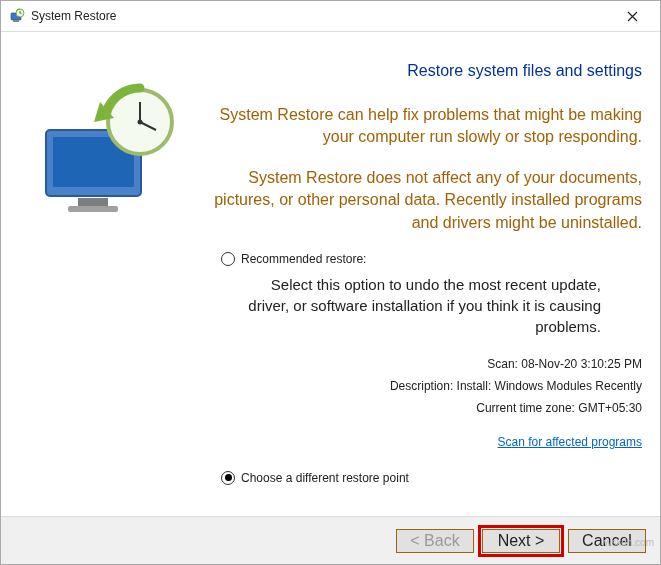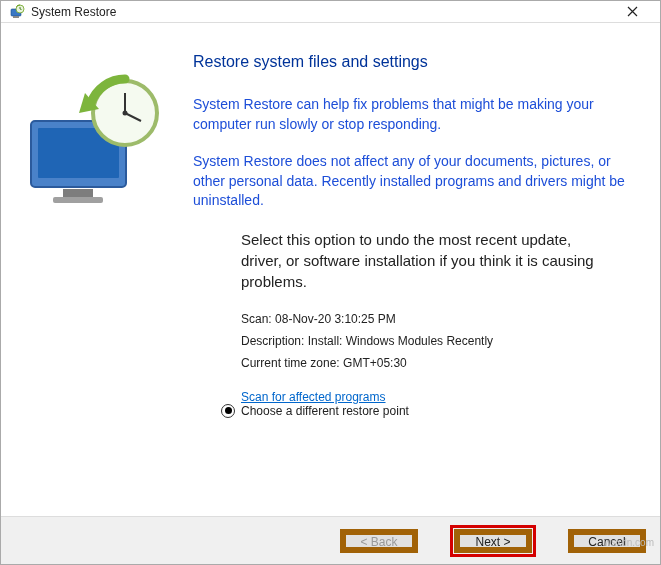--- a/index.html
+++ b/index.html
@@ -7,60 +7,61 @@
       font-family: "Segoe UI", Tahoma, sans-serif;
       font-size: 12px;
       background: #fff;
       width: 661px;
       height: 565px;
       overflow: hidden;
       position: relative;
       border: 1px solid #aaa;
     }
     .titlebar {
-      height: 22px;
+      height: 31px;
       border-bottom: 1px solid #ddd;
       display: flex;
       align-items: center;
       padding: 4px 8px;
       background: #fff;
     }
     .titlebar .app-icon {
       width: 16px; height: 16px; margin-right: 6px;
     }
     .titlebar .title { font-size: 12px; color: #222; flex: 1; }
     .titlebar .close {
       width: 40px; height: 100%;
       display: flex; align-items: center; justify-content: center;
       font-size: 14px; color: #222; cursor: default;
     }
     .content {
       display: flex;
       height: calc(100% - 31px - 48px);
       padding: 20px 18px 10px 12px;
+      text-align: right;
     }
     .left-col {
       width: 180px;
       padding-top: 30px;
     }
     .illustration { width: 165px; height: 135px; }
     .right-col {
       flex: 1;
       padding-top: 10px;
       color: #000;
     }
     .heading {
       font-size: 16px;
       color: #003399;
       font-weight: 400;
       margin-bottom: 24px;
     }
     .para {
-      font-size: 14px;
-      color: #1d4ed8;
+      font-size: 16px;
+      color: #a16207;
       margin-bottom: 18px;
       line-height: 1.4;
     }
     .radio-block {
       margin-left: 28px;
       margin-bottom: 8px;
     }
     .radio-row {
       display: flex;
       align-items: center;
@@ -96,45 +97,45 @@
       color: #222;
       margin-bottom: 8px;
     }
     .scan-link {
       margin-left: 48px;
       font-size: 12px;
       color: #0066cc;
       text-decoration: underline;
       cursor: pointer;
       margin-top: 12px;
+      margin-bottom: 22px;
       display: inline-block;
     }
     .button-bar {
       position: absolute;
       bottom: 0; left: 0; right: 0;
       height: 48px;
       background: #f0f0f0;
       border-top: 1px solid #ddd;
       display: flex;
       align-items: center;
       justify-content: flex-end;
       padding: 0 14px;
       gap: 8px;
     }
     .btn {
       min-width: 78px;
       height: 24px;
       background: #e1e1e1;
-      border: 6px solid #a16207;
-      font-size: 12px;
+      border: 1px solid #a16207;
+      font-size: 16px;
       font-family: inherit;
       color: #222;
       padding: 0 12px;
       cursor: default;
-      margin-left: 28px;
     }
     .btn.disabled { color: #999; }
     .btn-highlight {
       outline: 3px solid #d40000;
       outline-offset: 1px;
     }
     .watermark {
       position: absolute;
       bottom: 16px; right: 6px;
       font-size: 10px;
@@ -182,20 +183,26 @@
     </svg>
   </div>
 
   <div class="right-col">
     <h1 class="heading">Restore system files and settings</h1>
 
     <p class="para">System Restore can help fix problems that might be making your computer run slowly or stop responding.</p>
     <p class="para">System Restore does not affect any of your documents, pictures, or other personal data. Recently installed programs and drivers might be uninstalled.</p>
 
     
+    <div class="radio-block">
+      <div class="radio-row">
+        <span class="radio"></span>
+        <span class="radio-label">Recommended restore:</span>
+      </div>
+    </div>
     <div class="sub-desc">Select this option to undo the most recent update, driver, or software installation if you think it is causing problems.</div>
 
     <div class="detail-line">
       <span>Scan:</span>
       <span>08-Nov-20 3:10:25 PM</span>
     </div>
     <div class="detail-line">
       <span>Description:</span>
       <span>Install: Windows Modules Recently</span>
     </div>

